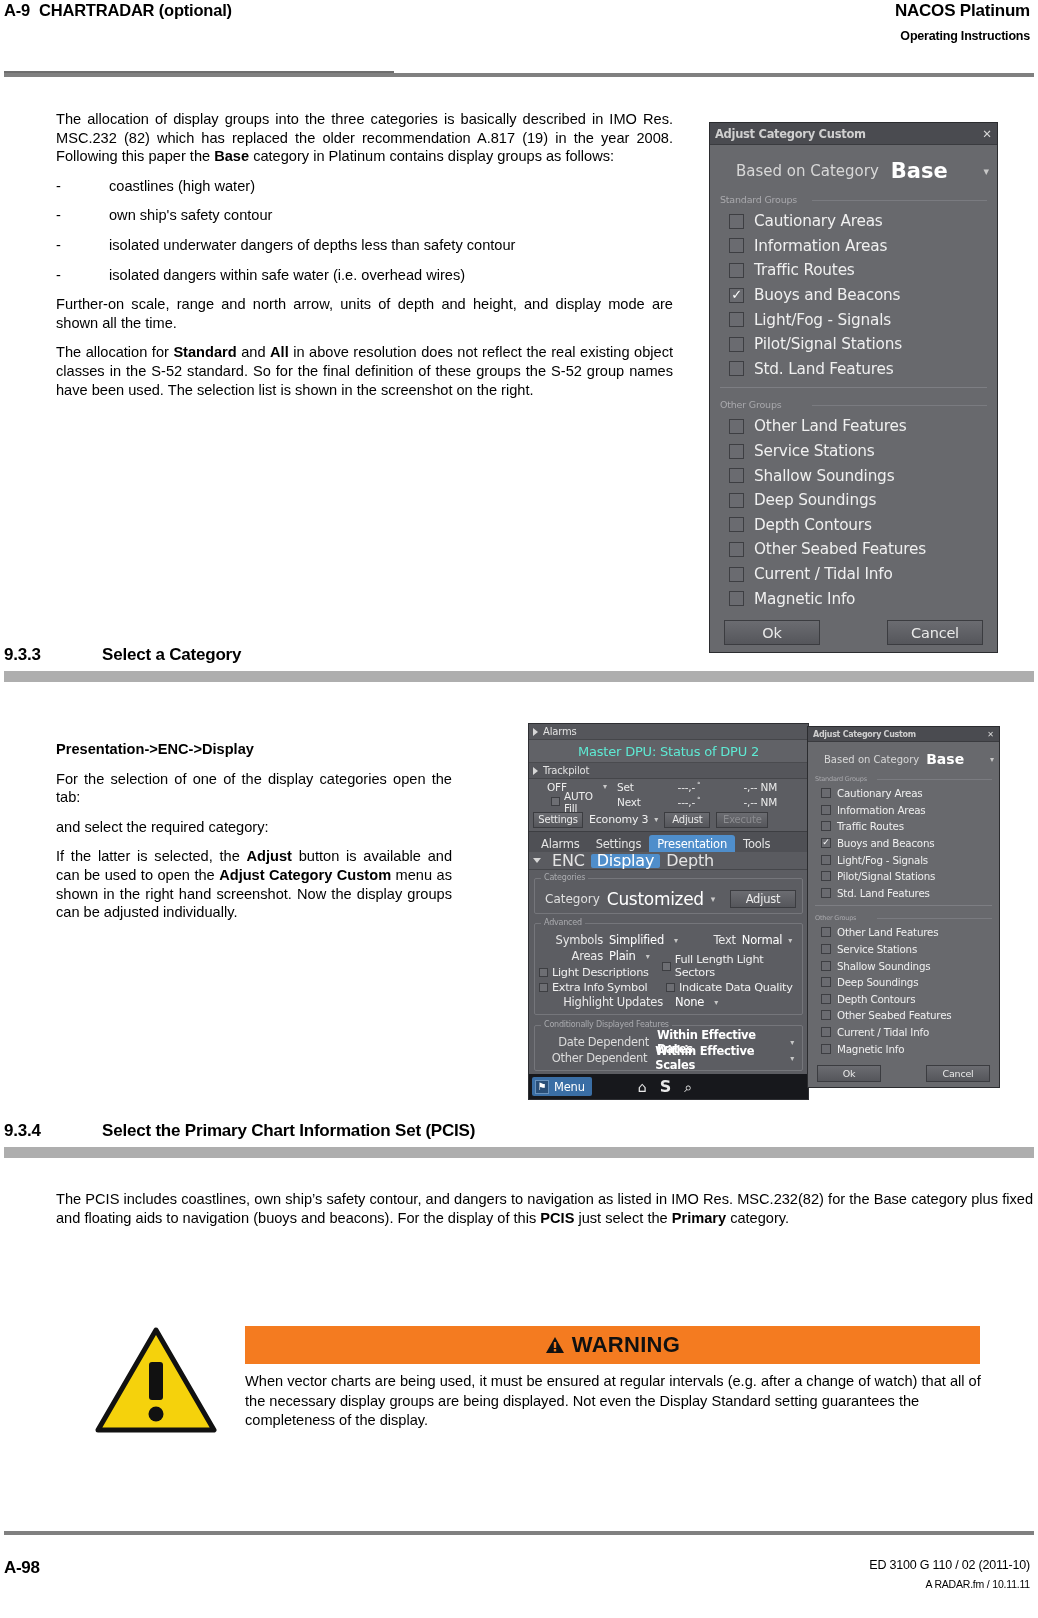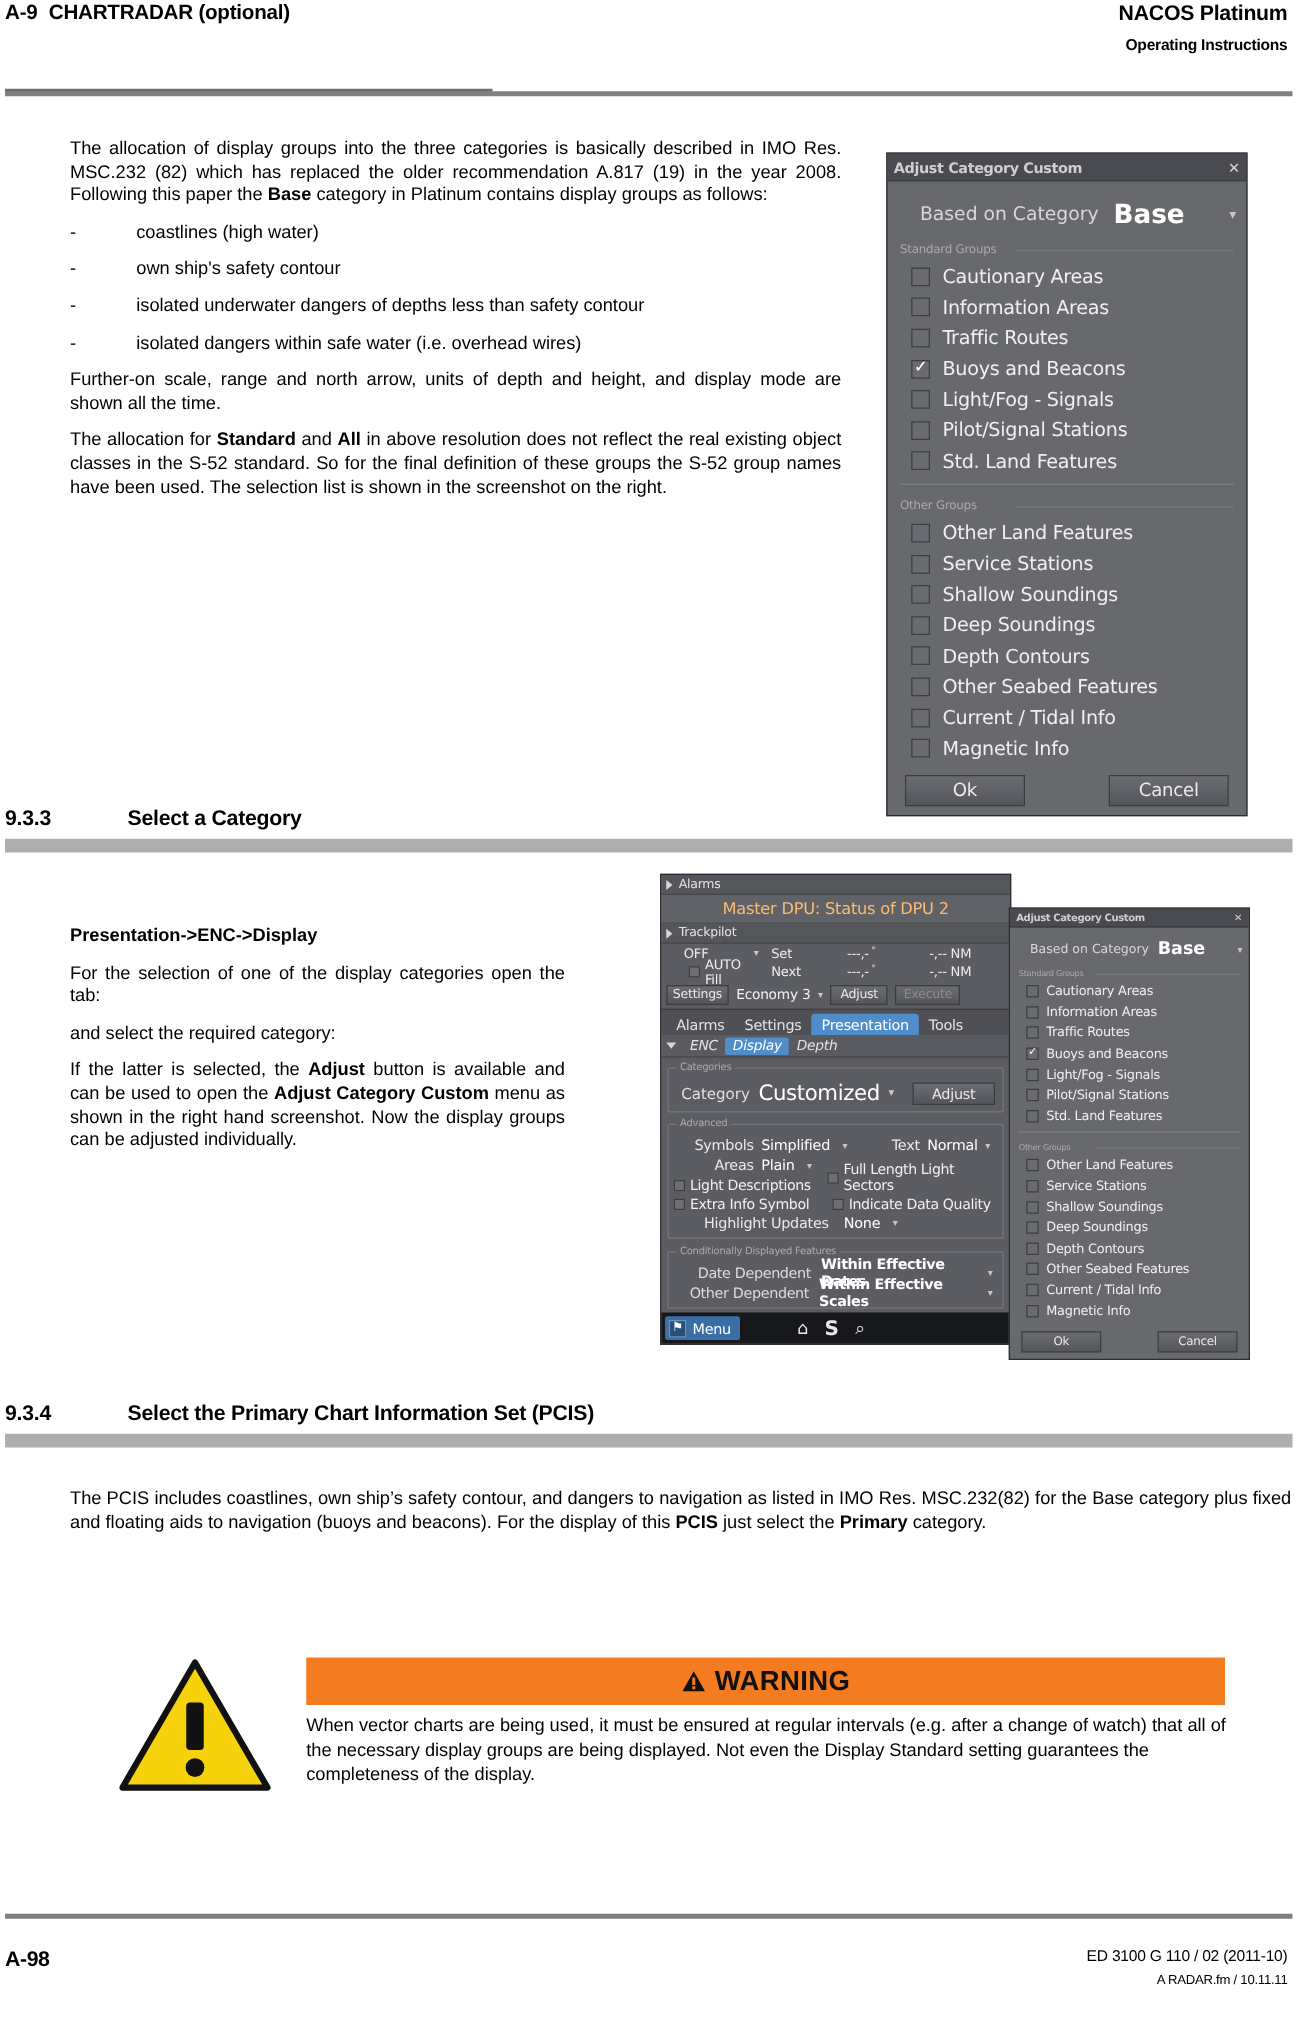--- a/index.html
+++ b/index.html
@@ -267,21 +267,21 @@
     position: absolute;
     left: 0; right: 0; bottom: 7px;
     display: flex; justify-content: space-between;
     padding: 0 14px;
   }
   #dlg1 .btn { width: 96px; height: 25px; font-size: 14.5px; }
 
   
   #dpu {
     position: absolute;
-    left: 528px; top: 699px;
+    left: 528px; top: 723px;
     width: 281px; height: 377px;
     background: #5c5d62;
     border: 1px solid #2e2f33;
     box-sizing: border-box;
     font-family: "DejaVu Sans", sans-serif;
     color: #ececec;
     overflow: hidden;
   }
   .dpu-hdr {
     background: #55565b;
@@ -308,21 +308,21 @@
     border-right: 4px solid transparent;
     margin-right: 5px;
     flex: none;
   }
   #dpu-status {
     height: 22px;
     background: #616267;
     border-bottom: 1px solid #4a4b4f;
     display: flex; align-items: center; justify-content: center;
     font-size: 13px;
-    color: #fdba74;
+    color: #5eead4;
     letter-spacing: -0.2px;
   }
   .tp-row {
     display: flex;
     align-items: center;
     height: 15px;
     font-size: 10.5px;
     letter-spacing: -0.2px;
     color: #ededed;
     padding-left: 6px;
@@ -372,27 +372,26 @@
   }
   #tabbar2 {
     display: flex; align-items: center;
     height: 17px;
     padding-left: 4px;
     background: #5a5b60;
     border-bottom: 1px solid #45464a;
   }
   .tab2 {
     padding: 0 6px;
-    font-size: 11px;
+    font-size: 16px;
     color: #e4e4e4;
     letter-spacing: -0.2px;
     height: 14px;
     display: flex; align-items: center;
     border-radius: 2px;
-    font-style: italic;
   }
   .tab2.active { background: #4f8ecb; color: #fff; }
   .fieldset {
     margin: 4px 5px 0 5px;
     border: 1px solid #75767b;
     border-radius: 2px;
     padding: 0 0 4px 0;
     position: relative;
   }
   .fs-legend {

